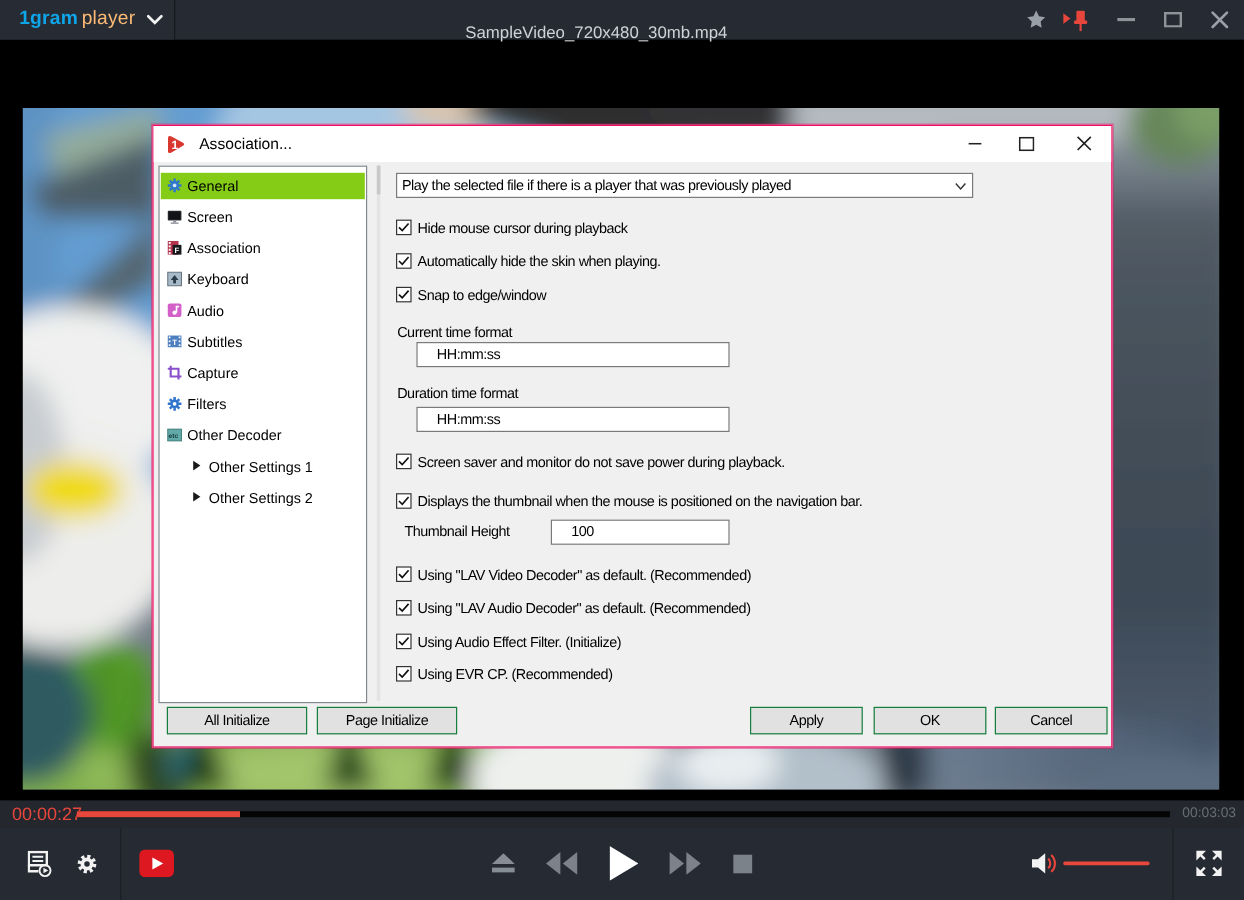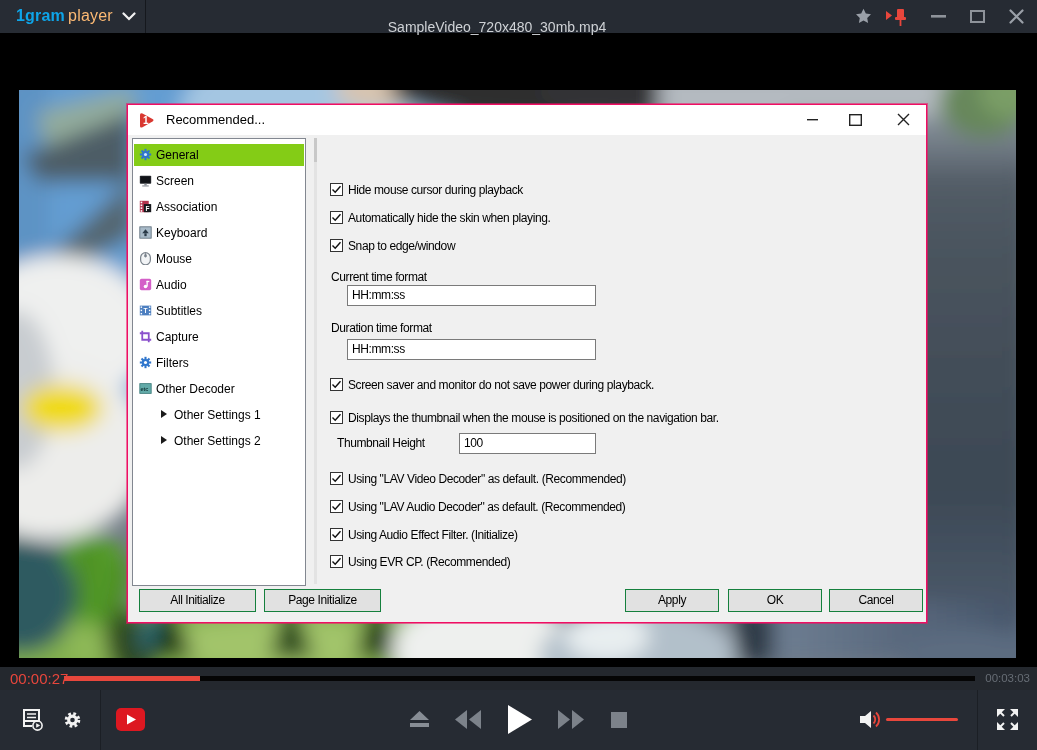--- a/index.html
+++ b/index.html
@@ -33,21 +33,21 @@
 .li .tx{position:absolute;left:22px;top:0;white-space:nowrap;}
 .li .tri{position:absolute;left:27px;top:6px;width:0;height:0;border-left:6.5px solid #1a1a1a;border-top:4.5px solid transparent;border-bottom:4.5px solid transparent;}
 .li .tx2{position:absolute;left:40px;top:0;white-space:nowrap;}
 #splitter{position:absolute;left:186px;top:33px;width:3px;height:446px;background:#e3e3e3;}
 #splitthumb{position:absolute;left:186px;top:33px;width:3px;height:24px;background:#c8c8c8;}
 
 .ctext{position:absolute;white-space:nowrap;letter-spacing:-0.4px;}
 .cbrow{position:absolute;height:15px;}
 .cbox{position:absolute;left:0;top:0px;width:11px;height:11px;background:#fff;border:1px solid #333;}
 .cblab{position:absolute;left:18px;top:0px;white-space:nowrap;letter-spacing:-0.4px;}
-.tinput{position:absolute;background:#fff;border:1px solid #7a7a7a;line-height:19px;padding-left:4px;letter-spacing:-0.4px;}
+.tinput{position:absolute;background:#fff;border:1px solid #7a7a7a;line-height:19px;padding-left:16px;letter-spacing:-0.4px;}
 .btn{position:absolute;height:21px;background:#e1e1e1;border:1px solid #15803d;text-align:center;line-height:21px;letter-spacing:-0.4px;}
 #selbox{position:absolute;left:202px;top:39px;width:475px;height:19px;background:#fff;border:1px solid #7a7a7a;line-height:19px;padding-left:4px;letter-spacing:-0.4px;}
 #selarrow{position:absolute;right:5px;top:6px;width:9px;height:9px;}
 </style>
 </head>
 <body>
 <div id="app">
 
 <svg class="abs" style="left:19px;top:90px;" width="997" height="568" viewBox="0 0 997 568">
   <defs>
@@ -221,21 +221,21 @@
     </g>
   </svg>
 </div>
 
 <div id="dlg">
   <div id="dlgtitle">
     <svg class="abs" style="left:10px;top:7px;" width="17" height="17" viewBox="0 0 17 17">
       <path d="M2 3 Q2 0.5 4.5 1.6 L14.5 7 Q16.5 8.2 14.5 9.5 L4.5 15.2 Q2 16.4 2 14 Z" fill="#d93831"></path>
       <text x="5" y="12" font-size="10" font-weight="bold" fill="#fff" font-family="Liberation Sans">1</text>
     </svg>
-    <div id="dlgtext">Recommended...</div>
+    <div id="dlgtext">Association...</div>
 
     <svg class="abs" style="left:679px;top:14px;" width="11" height="2" viewBox="0 0 11 2">
           <rect width="11" height="1.4" fill="#222"></rect>
         </svg>
     <svg class="abs" style="left:721px;top:9px;" width="13" height="12" viewBox="0 0 13 12">
           <rect x="0.7" y="0.7" width="11.6" height="10.6" fill="none" stroke="#222" stroke-width="1.4"></rect>
         </svg>
     <svg class="abs" style="left:769px;top:8px;" width="13" height="13" viewBox="0 0 13 13">
           <path d="M1 1 L12 12 M12 1 L1 12" stroke="#222" stroke-width="1.4"></path>
         </svg>
@@ -284,28 +284,20 @@
     <div class="li">
       <svg class="ic" viewBox="0 0 16 16">
             <rect x="1" y="1" width="14" height="14" fill="#a8bac8" stroke="#5a6a78" stroke-width="1"></rect>
             <polygon points="8,4 12,9 4,9" fill="#2a3a48"></polygon>
             <rect x="6.6" y="9" width="2.8" height="3.5" fill="#2a3a48"></rect>
           </svg>
       <span class="tx">Keyboard</span>
     </div>
     <div class="li">
       <svg class="ic" viewBox="0 0 16 16">
-            <rect x="2" y="0.8" width="12" height="15" rx="6" fill="#f2f4f6" stroke="#7a838c" stroke-width="1.5"></rect>
-            <line x1="8" y1="1.5" x2="8" y2="6.5" stroke="#7a838c" stroke-width="1.5"></line>
-            <rect x="6.4" y="2.8" width="3.2" height="3.6" rx="1.5" fill="#7a838c"></rect>
-          </svg>
-      <span class="tx">Mouse</span>
-    </div>
-    <div class="li">
-      <svg class="ic" viewBox="0 0 16 16">
             <rect x="1" y="1" width="14" height="14" rx="2" fill="#d45fc8"></rect>
             <g fill="#fff">
               <rect x="9.2" y="3.5" width="1.6" height="7"></rect>
               <circle cx="8" cy="10.5" r="2.2"></circle>
               <rect x="9.2" y="3.5" width="3.5" height="1.6"></rect>
             </g>
           </svg>
       <span class="tx">Audio</span>
     </div>
     <div class="li">
@@ -359,20 +351,25 @@
       <span class="tx2">Other Settings 1</span>
     </div>
     <div class="li">
       <span class="tri"></span>
       <span class="tx2">Other Settings 2</span>
     </div>
   </div>
   <div id="splitter"></div>
   <div id="splitthumb"></div>
 
+  <div id="selbox">Play the selected file if there is a player that was previously played
+    <svg id="selarrow" viewBox="0 0 9 9">
+          <path d="M0.5 2 L4.5 6.5 L8.5 2" stroke="#333" stroke-width="1.2" fill="none"></path>
+        </svg>
+  </div>
 
   <div class="cbrow" style="left:202px;top:78px;">
         <span class="cbox"><svg width="11" height="11" viewBox="0 0 11 11">
             <path d="M1.5 5.5 L4.2 8.2 L9.5 2.2" stroke="#111" stroke-width="1.4" fill="none"></path>
           </svg></span>
         <span class="cblab">Hide mouse cursor during playback</span>
       </div>
   <div class="cbrow" style="left:202px;top:106px;">
         <span class="cbox"><svg width="11" height="11" viewBox="0 0 11 11">
             <path d="M1.5 5.5 L4.2 8.2 L9.5 2.2" stroke="#111" stroke-width="1.4" fill="none"></path>

